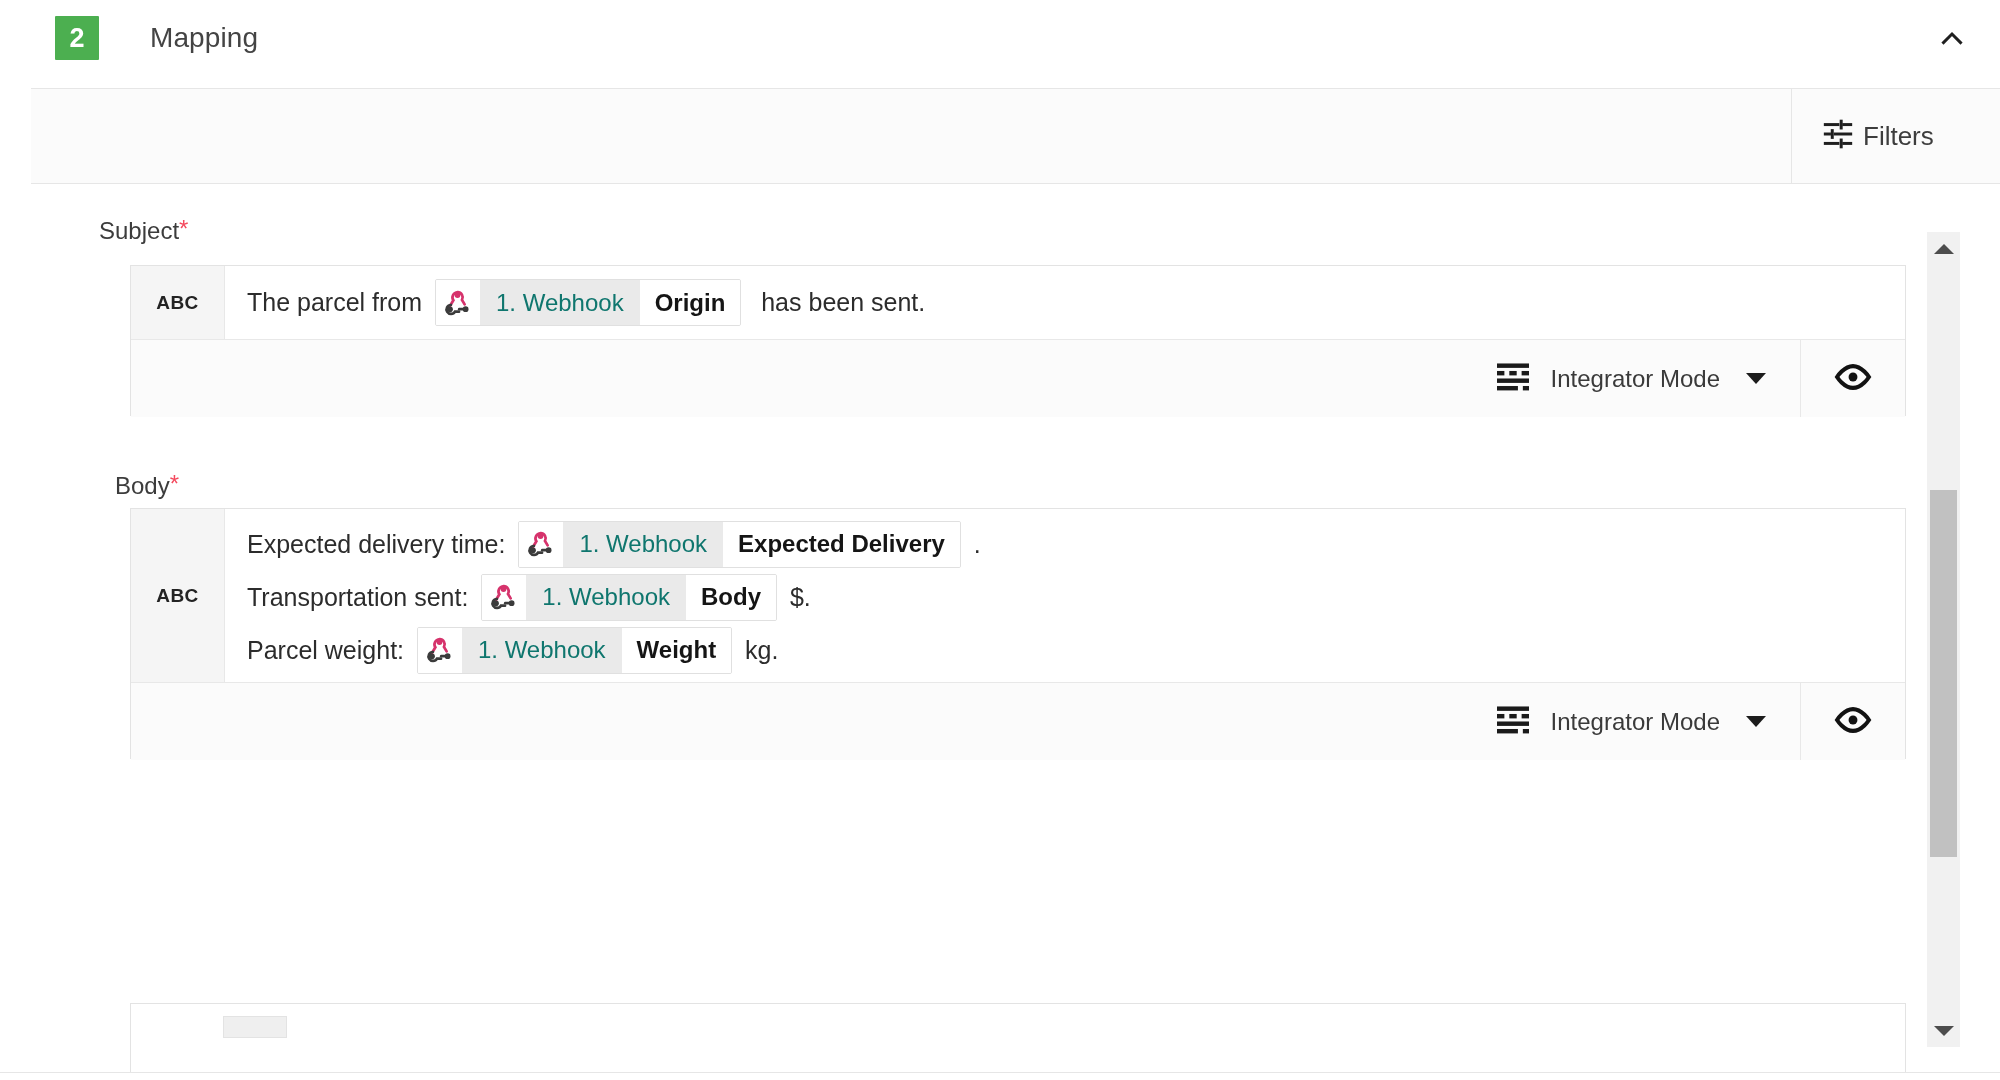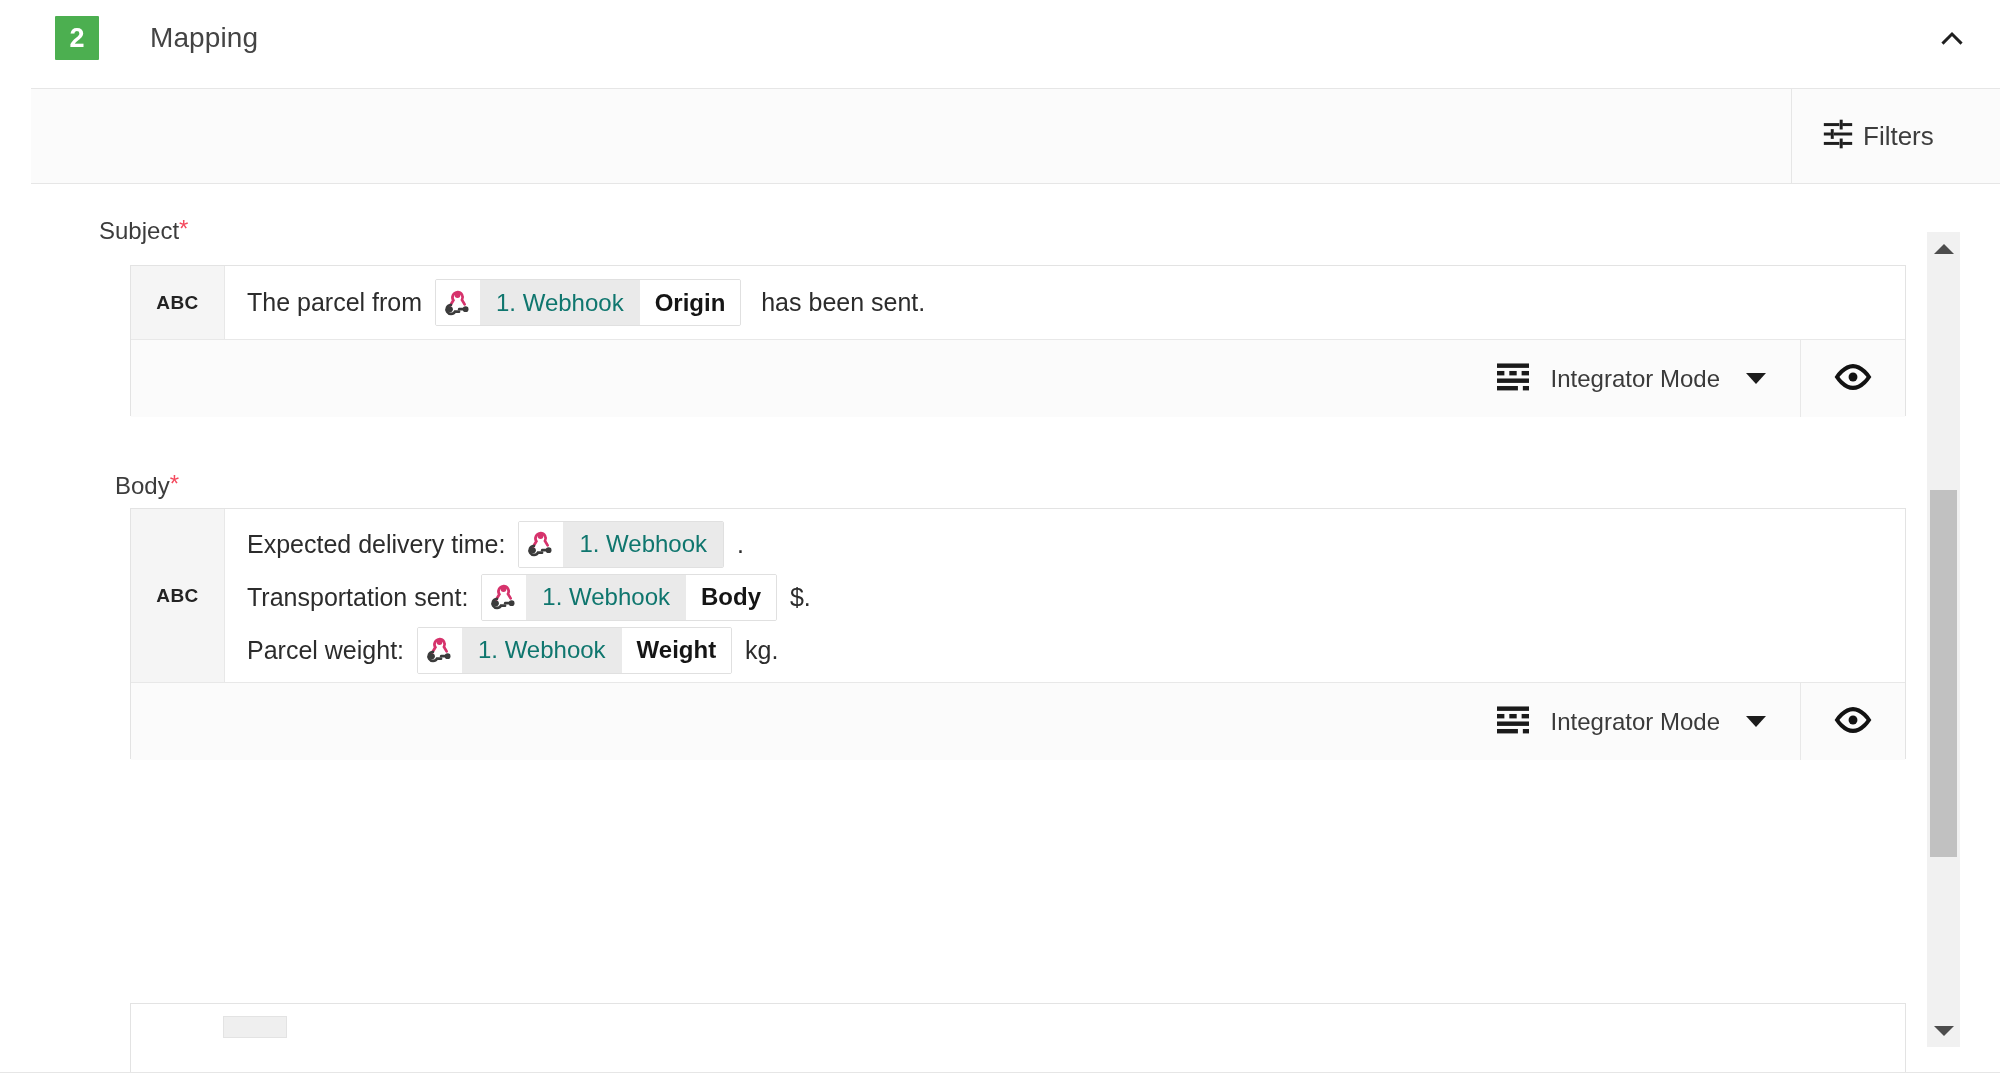--- a/index.html
+++ b/index.html
@@ -417,20 +417,21 @@
                   <path d="M11.6 3.4a4.1 4.1 0 0 0-3.3 6.4l-2.6 4.4" fill="none" stroke="#d6336c" stroke-width="2.2" stroke-linecap="round"></path>
                   <path d="M11.6 3.4a4.1 4.1 0 0 1 3.6 6.1l2.1 3.6" fill="none" stroke="#d6336c" stroke-width="2.2" stroke-linecap="round"></path>
                   <path d="M18.1 16.9H13" fill="none" stroke="#3b3b3b" stroke-width="2.2" stroke-linecap="round"></path>
                   <path d="M6.3 13.6a3.6 3.6 0 1 0 3.3 5.3h3.2" fill="none" stroke="#3b3b3b" stroke-width="2.2" stroke-linecap="round"></path>
                   <circle cx="11.6" cy="5.6" r="2.3" fill="#d6336c"></circle>
                   <circle cx="5.6" cy="17" r="2.3" fill="#3b3b3b"></circle>
                   <circle cx="18.1" cy="16.9" r="2.3" fill="#3b3b3b"></circle>
                 </svg>
               </span>
               <span class="pill-module">1. Webhook</span>
+              <span class="pill-field">Expected Delivery</span>
             </span>
             <span class="txt"> .</span>
           </div>
 
           <div class="content-line" style="height:56px;">
             <span class="txt">Transportation sent: </span>
             <span class="pill">
               <span class="pill-icon">
                 <svg width="30" height="30" viewBox="0 0 24 24" aria-hidden="true">
                   <path d="M11.6 3.4a4.1 4.1 0 0 0-3.3 6.4l-2.6 4.4" fill="none" stroke="#d6336c" stroke-width="2.2" stroke-linecap="round"></path>

